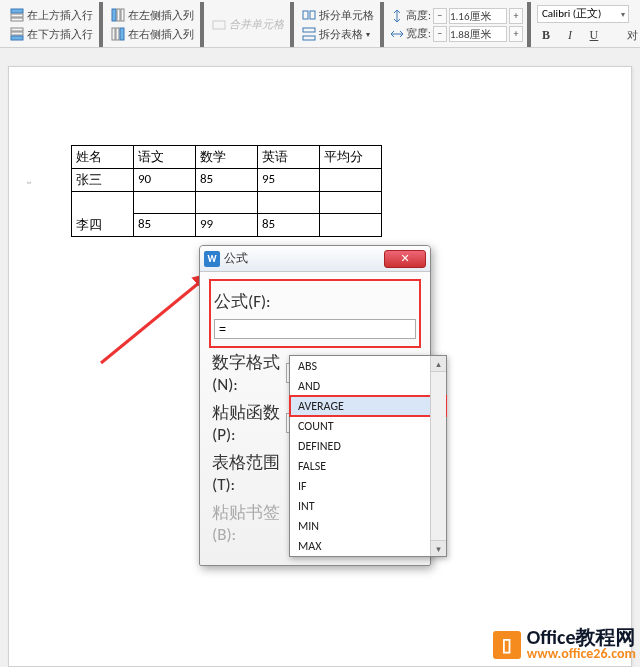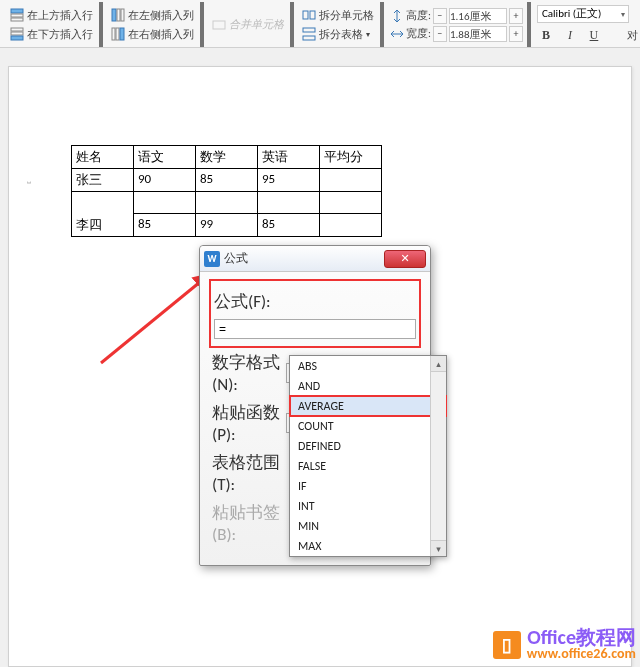--- a/index.html
+++ b/index.html
@@ -146,21 +146,21 @@
     .sb-up,.sb-down { height:16px; display:flex; align-items:center; justify-content:center; font-size:9px; color:#666; background:#e8e8e8; border-bottom:1px solid #ccc; cursor:pointer;}
     .sb-down { position:absolute; bottom:0; left:0; right:0; border-top:1px solid #ccc; border-bottom:none;}
 
     .watermark {
       position: absolute;
       right: 4px; bottom: 4px;
       display: flex; align-items: center; gap: 6px;
       font-size: 20px; font-weight: bold;
     }
     .wm-icon { width:28px; height:28px; background:#f58b1f; border-radius:3px; display:flex; align-items:center; justify-content:center; color:#fff; font-size:18px;}
-    .wm-txt1 { color:#8b5cf6;text-align:right; }
+    .wm-txt1 { color:#0f172a; }
     .wm-txt2 { color:#f58b1f; font-size:14px; align-self:flex-end; margin-bottom:2px;}
     .v-right-label { position:absolute; right:2px; top:28px; font-size:11px; color:#444; }
   </style>
 </head>
 <body>
 
 <div class="ribbon">
   <div class="ribbon-group">
     <div class="ribbon-btn">
       <span class="ico">

